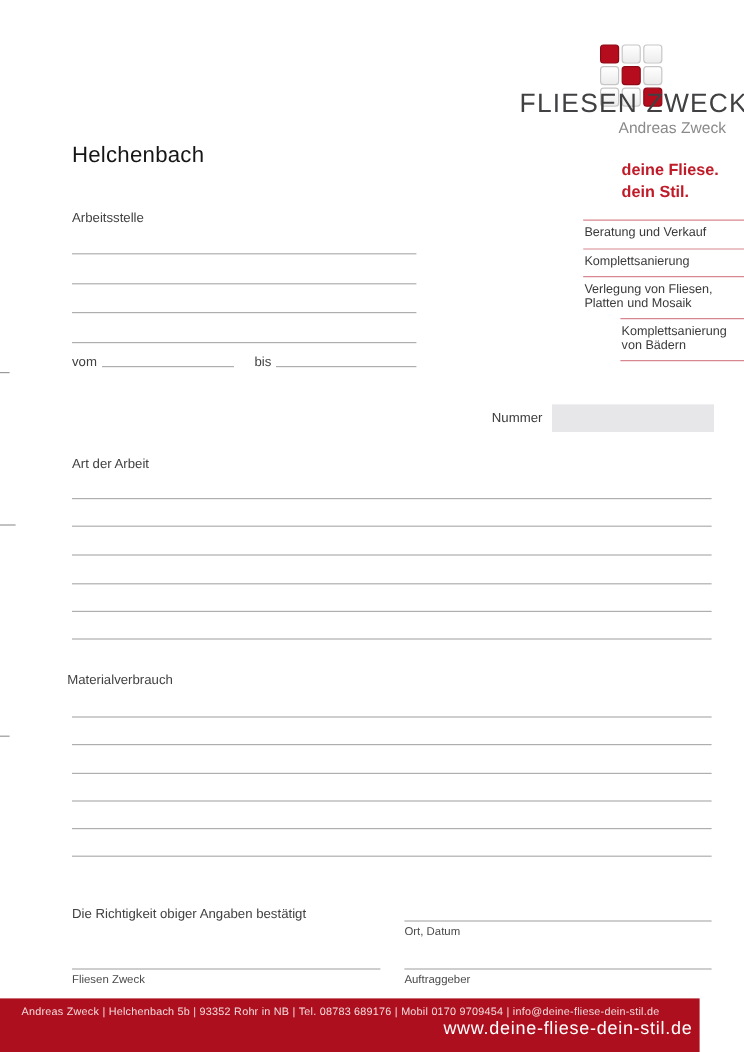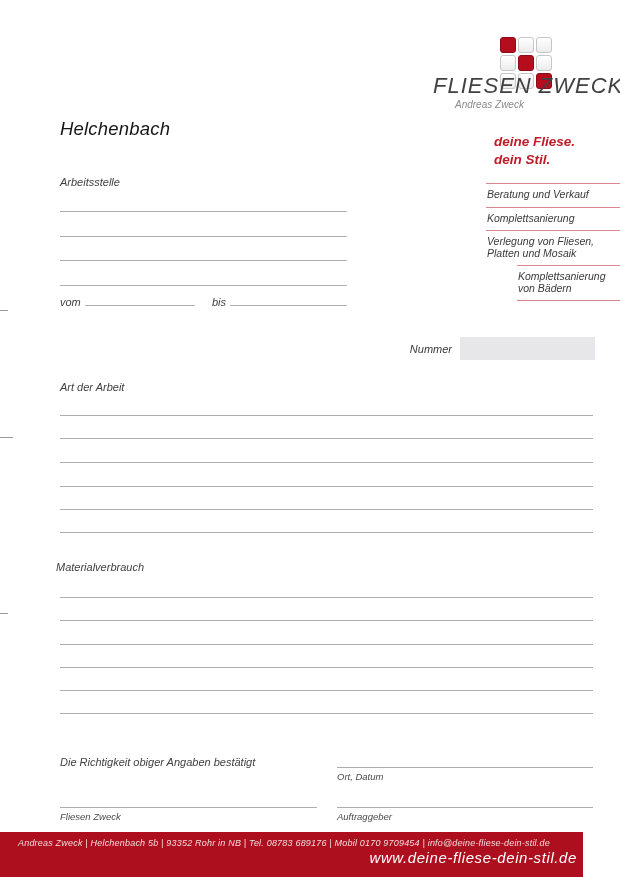--- a/index.html
+++ b/index.html
@@ -7,39 +7,39 @@
     --bar-red:#ad0f1e;
     --tagline-red:#c01b28;
     --rule-red:rgba(178,16,34,0.5);
     --line-gray:#aeaeae;
     --ink:#1d1d1d;
     --label:#414141;
   }
   *{margin:0;padding:0;box-sizing:border-box;}
   html,body{background:#fff;}
   body{font-family:"Liberation Sans",sans-serif;color:var(--ink);}
-  .page{position:relative;width:620px;height:877px;background:#ffffff;overflow:hidden;font-style:italic;}
+  .page{position:relative;width:620px;height:877px;background:#ffffff;overflow:hidden;}
 
   .abs{position:absolute;}
   .rule{position:absolute;height:0;border-top:1px solid var(--line-gray);}
   .red-mark{position:absolute;height:0;border-top:1px solid #9a9a9a;left:0;}
 
   .title{left:60px;top:118px;font-size:18.5px;color:#161616;letter-spacing:.2px;}
   .lbl{font-size:11px;color:var(--label);}
   .lbl-sm{font-size:9.5px;color:#4a4a4a;}
 
   
   .logo-grid{left:500px;top:37px;display:grid;grid-template-columns:repeat(3,16px);grid-template-rows:repeat(3,16px);gap:2px;}
   .sq{width:16px;height:16px;border-radius:3px;background:linear-gradient(#ffffff,#ececec);border:1px solid #c6c6c6;}
   .sq.red{background:var(--brand-red);border:1px solid #8f0a17;}
   .wordmark{left:433px;top:73px;width:152px;font-size:22px;color:#414042;letter-spacing:1px;white-space:nowrap;}
-  .subtitle{left:455px;top:99px;width:150px;text-align:left;font-size:10px;color:#8a8a8a;}
+  .subtitle{left:455px;top:99px;width:150px;text-align:right;font-size:13px;color:#8a8a8a;}
 
   
-  .tagline{left:494px;top:133px;font-size:13.5px;font-weight:bold;color:var(--tagline-red);line-height:18px;}
+  .tagline{left:518px;top:133px;font-size:13.5px;font-weight:bold;color:var(--tagline-red);line-height:18px;}
   .services{left:486px;top:183px;width:134px;list-style:none;}
   .services li{border-top:1px solid var(--rule-red);padding:5px 4px 6px 1px;font-size:10.5px;line-height:11.5px;color:#3a3a3a;}
   .services li:last-child{border-bottom:1px solid var(--rule-red);margin-left:31px;}
 
   
   .nummer-label{left:370px;top:343px;width:82px;text-align:right;font-size:11px;color:#3a3a3a;}
   .nummer-box{left:460px;top:337px;width:135px;height:23px;background:#e7e7e9;border:none;}
 
   
   .footer-bar{left:0;top:832px;width:583px;height:45px;background:var(--bar-red);}

